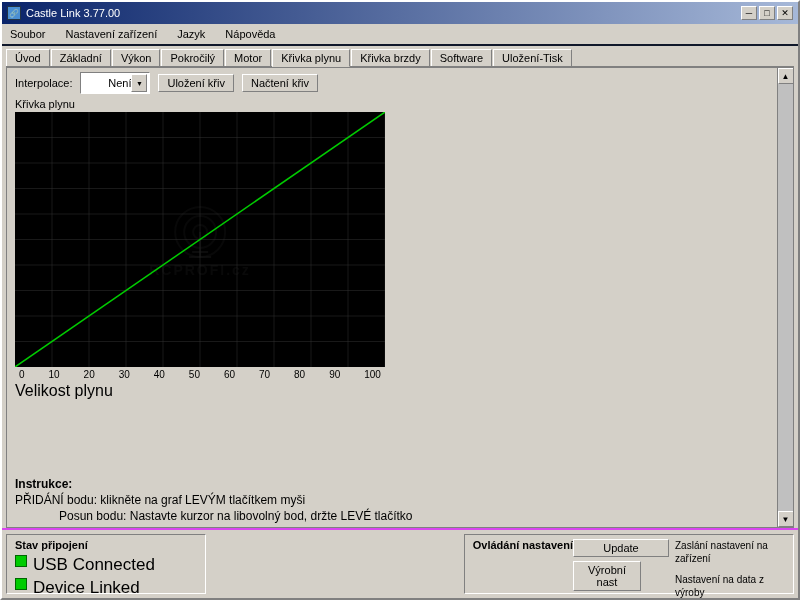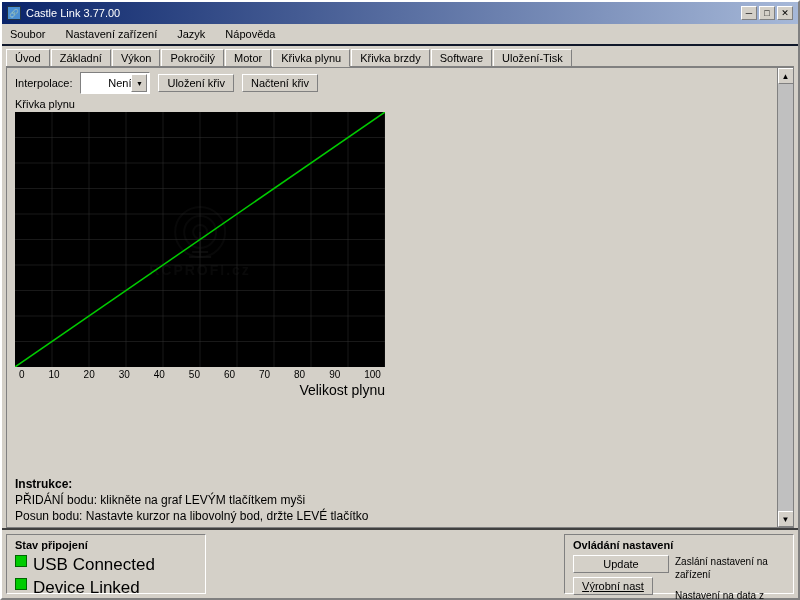--- a/index.html
+++ b/index.html
@@ -257,41 +257,41 @@
 
     .x-axis-labels {
       display: flex;
       justify-content: space-between;
       width: 370px;
       padding: 2px 4px;
       font-size: 10px;
     }
 
     .x-axis-title {
-      text-align: right;
+      text-align: left;
       width: 370px;
-      font-size: 14px;
+      font-size: 16px;
     }
 
     
     .instructions {
       padding: 4px 8px;
       font-size: 12px;
     }
 
     .instruction-title {
       font-weight: bold;
       margin-bottom: 2px;
     }
 
     
     .status-bar {
       height: 70px;
       background: #d4d0c8;
-      border-top: 2px solid #404040;
+      border-top: 2px solid #d946ef;
       margin: 0;
       display: flex;
       padding: 4px;
       gap: 8px;
     }
 
     .status-left {
       border: 1px solid;
       border-top-color: #808080;
       border-left-color: #808080;
@@ -351,21 +351,21 @@
     }
 
     .control-title {
       font-weight: bold;
       font-size: 11px;
       margin-bottom: 4px;
     }
 
     .status-right-inner {
       display: flex;
-      flex-direction: column;
+      flex-direction: row;
     }
 
     .watermark {
       position: absolute;
       top: 50%;
       left: 50%;
       transform: translate(-50%, -50%);
       opacity: 0.15;
       pointer-events: none;
       display: flex;
@@ -493,21 +493,21 @@
         <span>80</span>
         <span>90</span>
         <span>100</span>
       </div>
       <div class="x-axis-title">Velikost plynu</div>
     </div>
 
     <div class="instructions">
       <div class="instruction-title">Instrukce:</div>
       <div>PŘIDÁNÍ bodu: klikněte na graf LEVÝM tlačítkem myši</div>
-      <div style="margin-top:2px;">Posun bodu: Nastavte kurzor na libovolný bod, držte LEVÉ tlačítko</div>
+      <div style="margin-top:2px;margin-left:44px;">Posun bodu: Nastavte kurzor na libovolný bod, držte LEVÉ tlačítko</div>
     </div>
 
   </div>
 
   <div class="status-bar">
 
     <div class="status-left">
       <div class="status-title">Stav připojení</div>
       <div class="status-item">
         <div class="status-led" style="background:#00cc00;"></div>
@@ -520,21 +520,21 @@
     </div>
 
     <div class="status-center"></div>
 
     <div class="status-right">
       <div class="status-right-inner">
         <div class="control-title">Ovládání nastavení</div>
         <div style="display:flex;gap:6px;">
           <div class="status-right-buttons">
             <button class="win-button" style="width:96px;">Update</button>
-            <button class="win-button" style="width:80px;text-decoration:underline;">Výrobní nast</button>
+            <button class="win-button" style="width:68px;">Výrobní nast</button>
           </div>
           <div class="status-right-labels">
             <span style="font-size:10px;line-height:1.3;width:110px;">Zaslání nastavení na zařízení</span>
             <span style="font-size:10px;line-height:1.3;width:110px;">Nastavení na data z výroby</span>
           </div>
         </div>
       </div>
     </div>
   </div>
 

